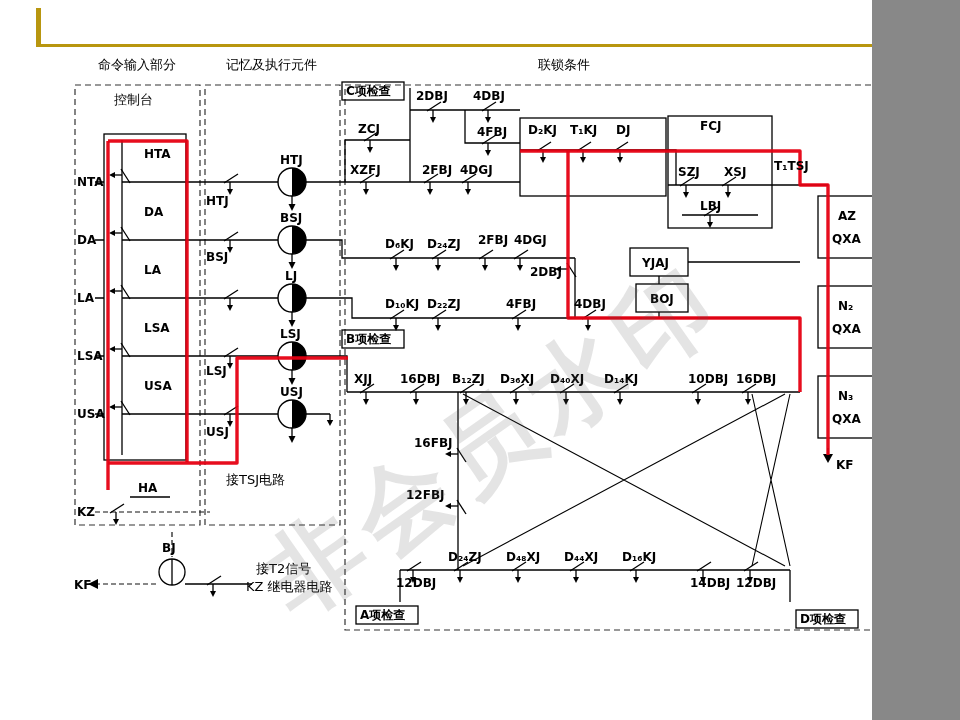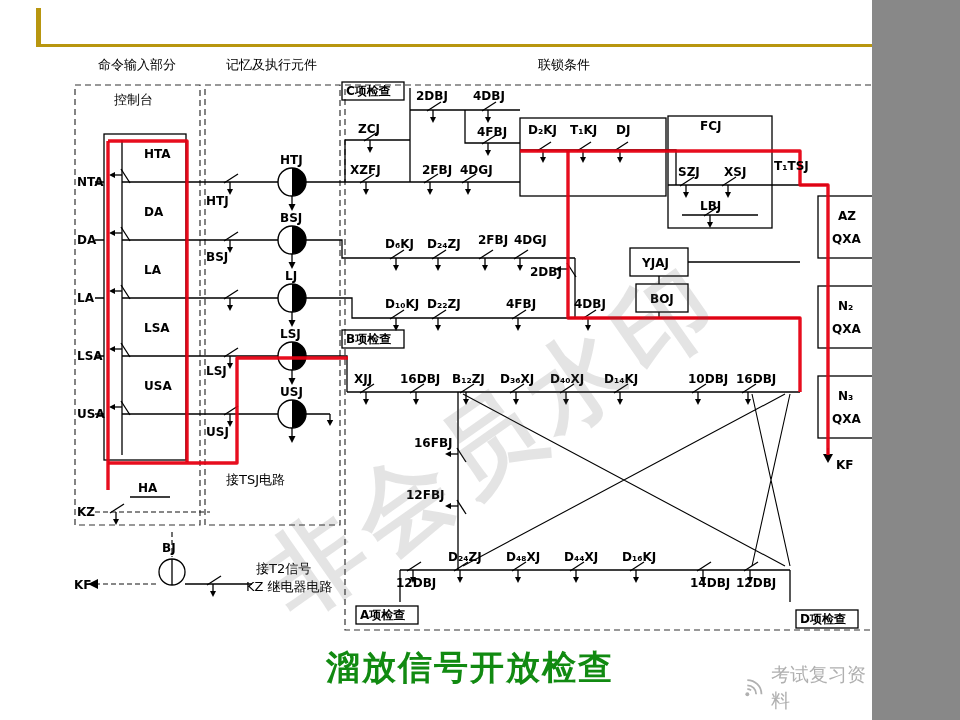--- a/index.html
+++ b/index.html
@@ -277,27 +277,17 @@
       <text class="lbl" x="838" y="310">N₂</text>
       <text class="lbl" x="832" y="333">QXA</text>
       <text class="lbl" x="838" y="400">N₃</text>
       <text class="lbl" x="832" y="423">QXA</text>
       <text class="lbl" x="836" y="469">KF</text>
     </g>
   </svg>
 
   <div class="diag-mark">非会员水印</div>
 
-  <div class="title">溜放信号开放检查</div>
-
-  <div class="footer">
-    <svg width="26" height="26" viewBox="0 0 26 26">
-      <circle cx="6" cy="20" r="2.2" fill="#b0b0b0"></circle>
-      <path d="M10,16 a6,6 0 0 1 2,4" stroke="#b0b0b0" stroke-width="2" fill="none" transform="rotate(-45 6 20)"></path>
-      <path d="M6,10 a10,10 0 0 1 10,10" stroke="#b0b0b0" stroke-width="2" fill="none"></path>
-      <path d="M6,4 a16,16 0 0 1 16,16" stroke="#b0b0b0" stroke-width="2" fill="none"></path>
-    </svg>
-    <span>考试复习资料</span>
-  </div>
+
 
   <div class="pagenum">4</div>
 
 </div>
 
 </body></html>

